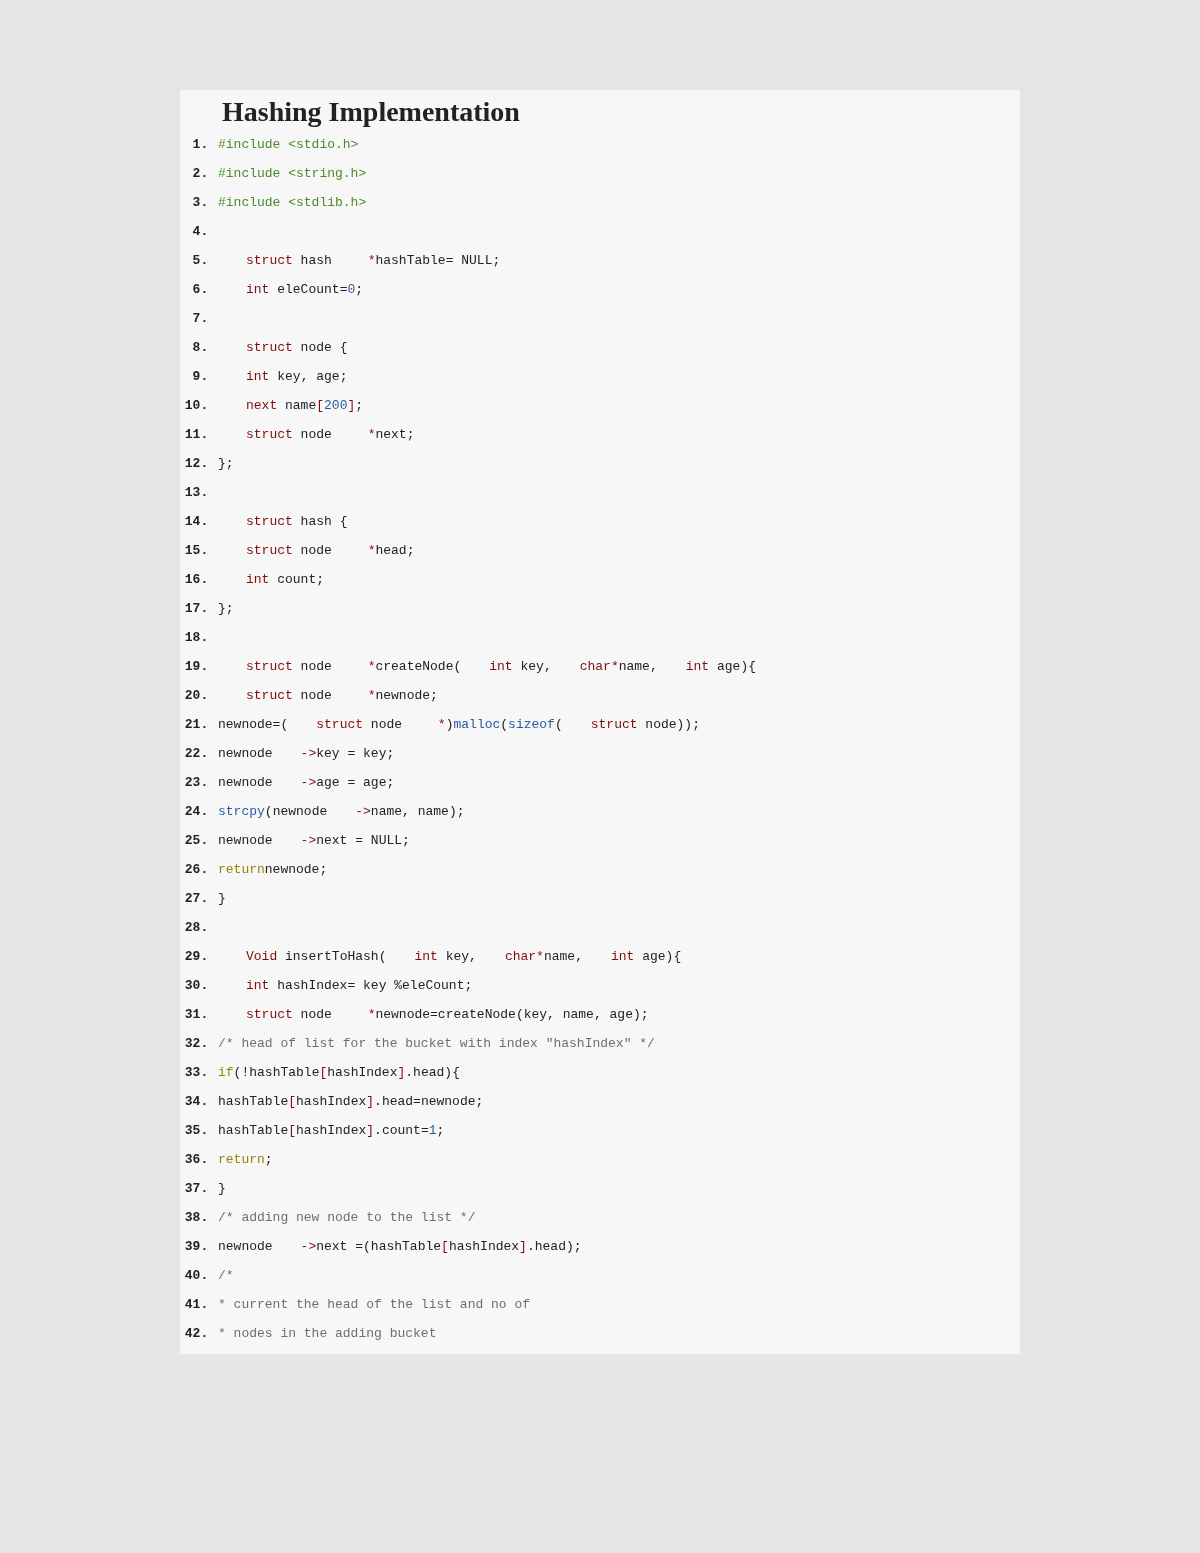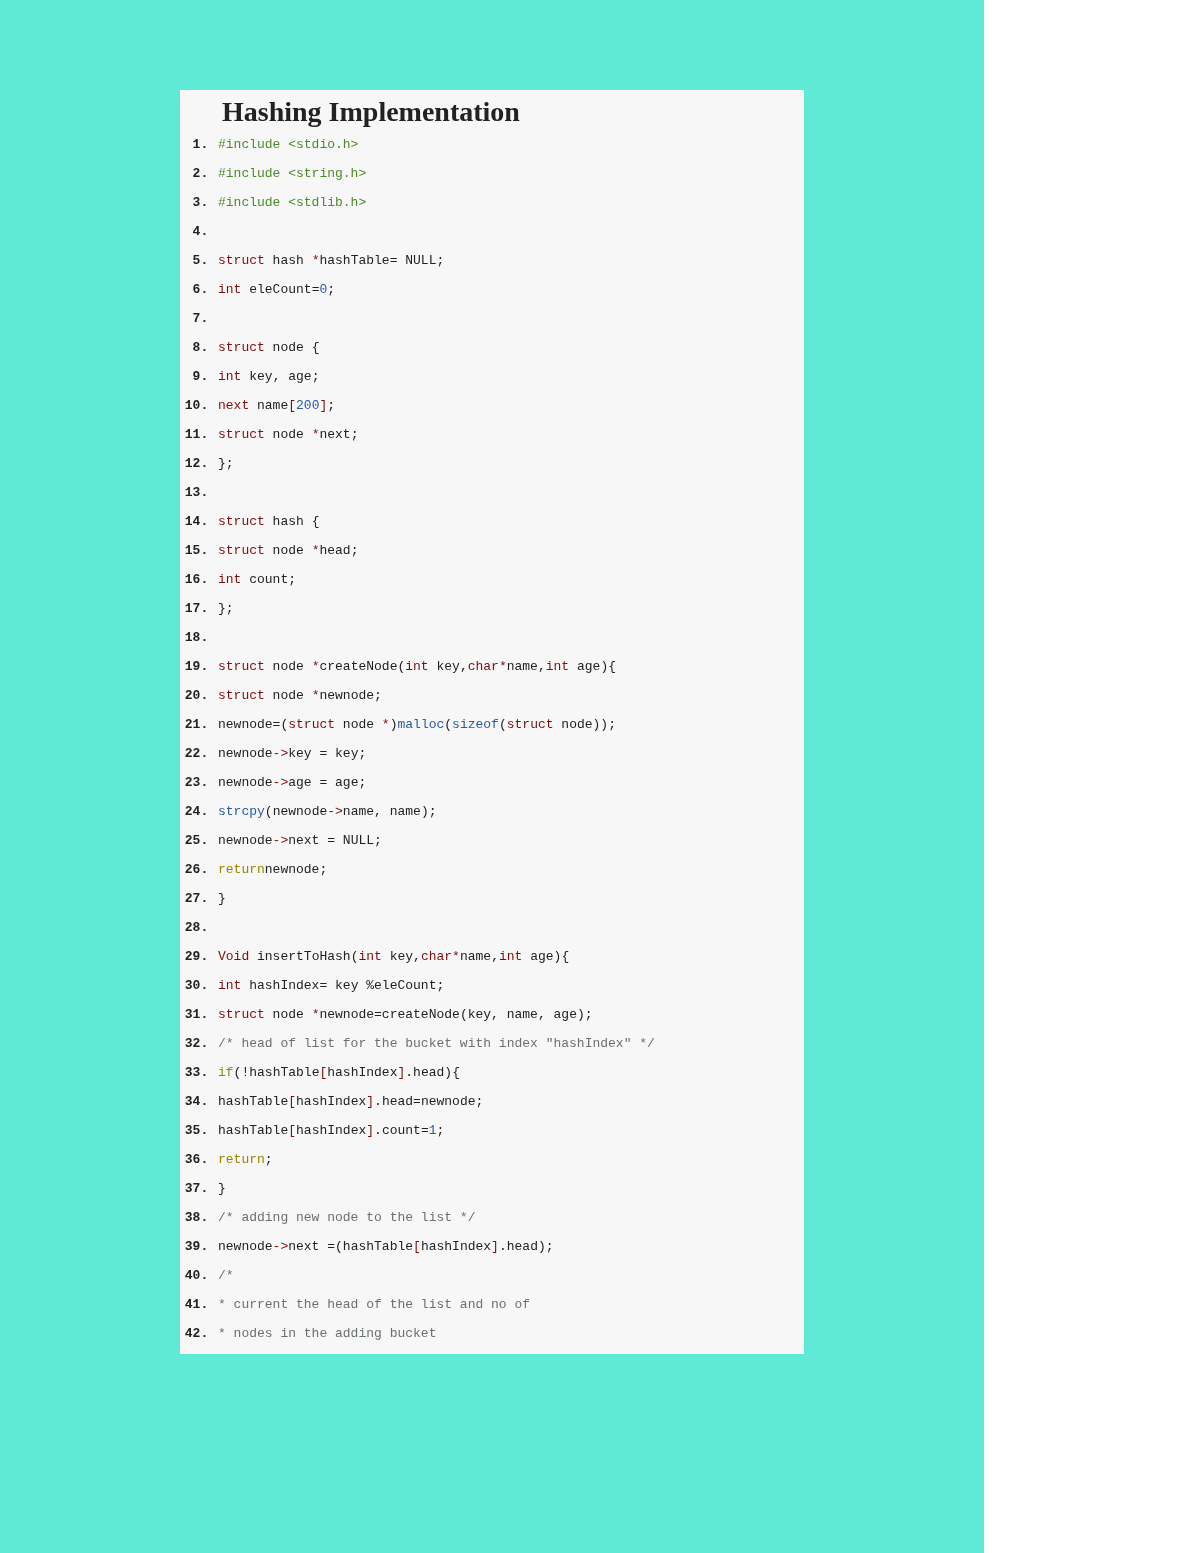--- a/index.html
+++ b/index.html
@@ -2,23 +2,23 @@
 <html><head>
 <meta charset="utf-8">
 <style>
 body {
   margin: 0;
   padding: 0;
   background: #ffffff;
   font-family: "Times New Roman", Times, serif;
 }
 .page {
-  width: 984px;
+  width: 1200px;
   min-height: 1553px;
-  background: #5eead4;
+  background: #e5e5e5;
   position: relative;
   box-sizing: border-box;
   padding: 90px 180px 44px 180px;
 }
 .code-block {
   background: #f7f7f7;
   padding: 0 6px 6px 6px;
 }
 .title {
   font-family: "Times New Roman", Times, serif;
@@ -39,21 +39,21 @@
   list-style-position: outside;
 }
 ol.code li {
   padding-left: 2px;
 }
 ol.code li::marker {
   font-weight: bold;
   color: #222;
   font-family: Consolas, Menlo, "Courier New", monospace;
 }
-.kw      { color: #7f0d0d; }   
+.kw      { color: #7f0d0d; margin-left: 28px; }   
 .kw2     { color: #998500; }   
 .pp      { color: #4b8a2a; }   
 .fn      { color: #2a5aa0; }   
 .num     { color: #2a5aa0; }      
 .op      { color: #222; }   
 .comment { color: #6a716a; } 
 .id      { color: #222; }
 .bracket { color: #7f0d0d; }
 </style>
 </head>

